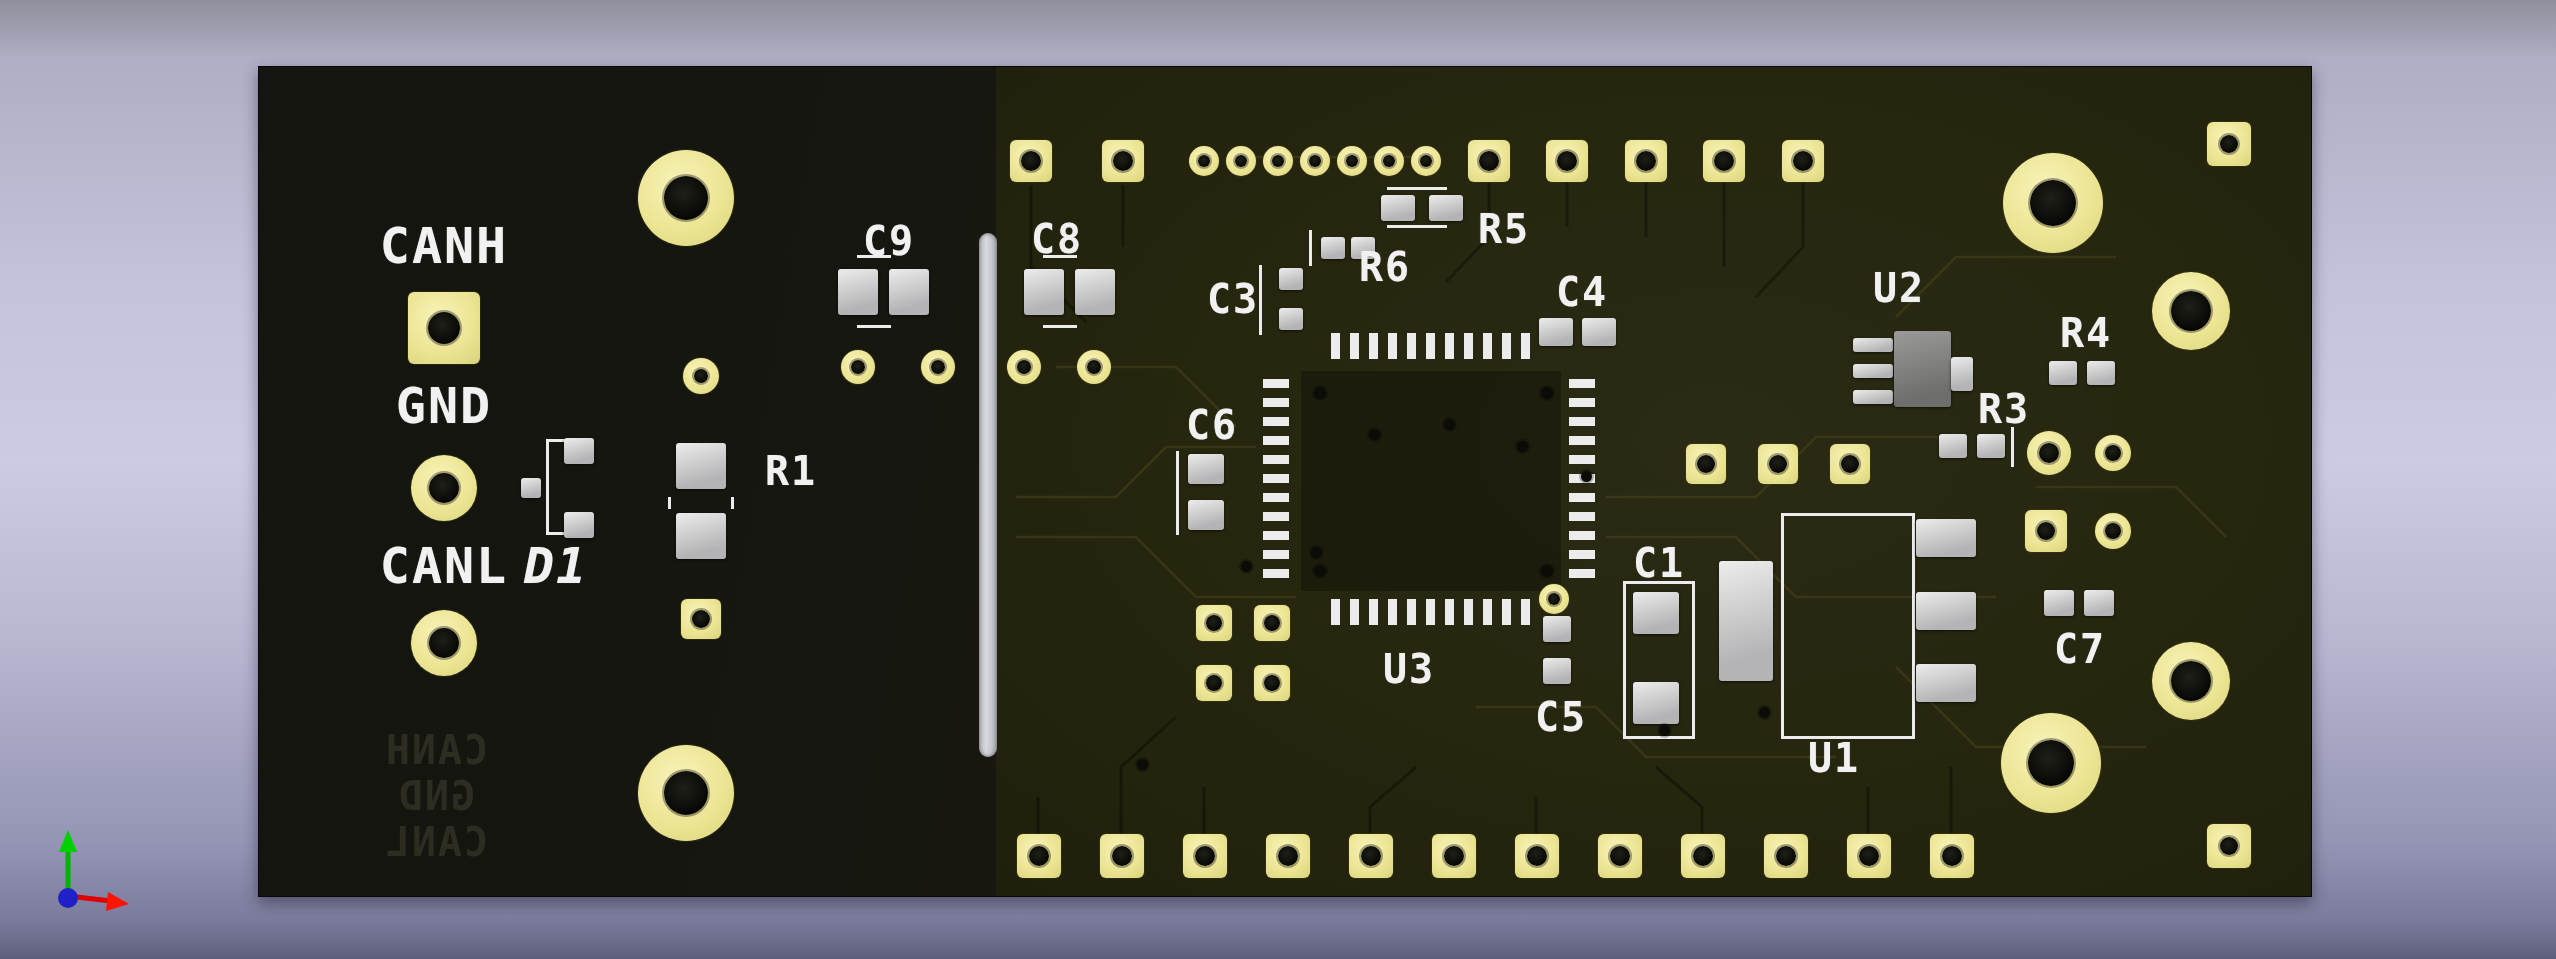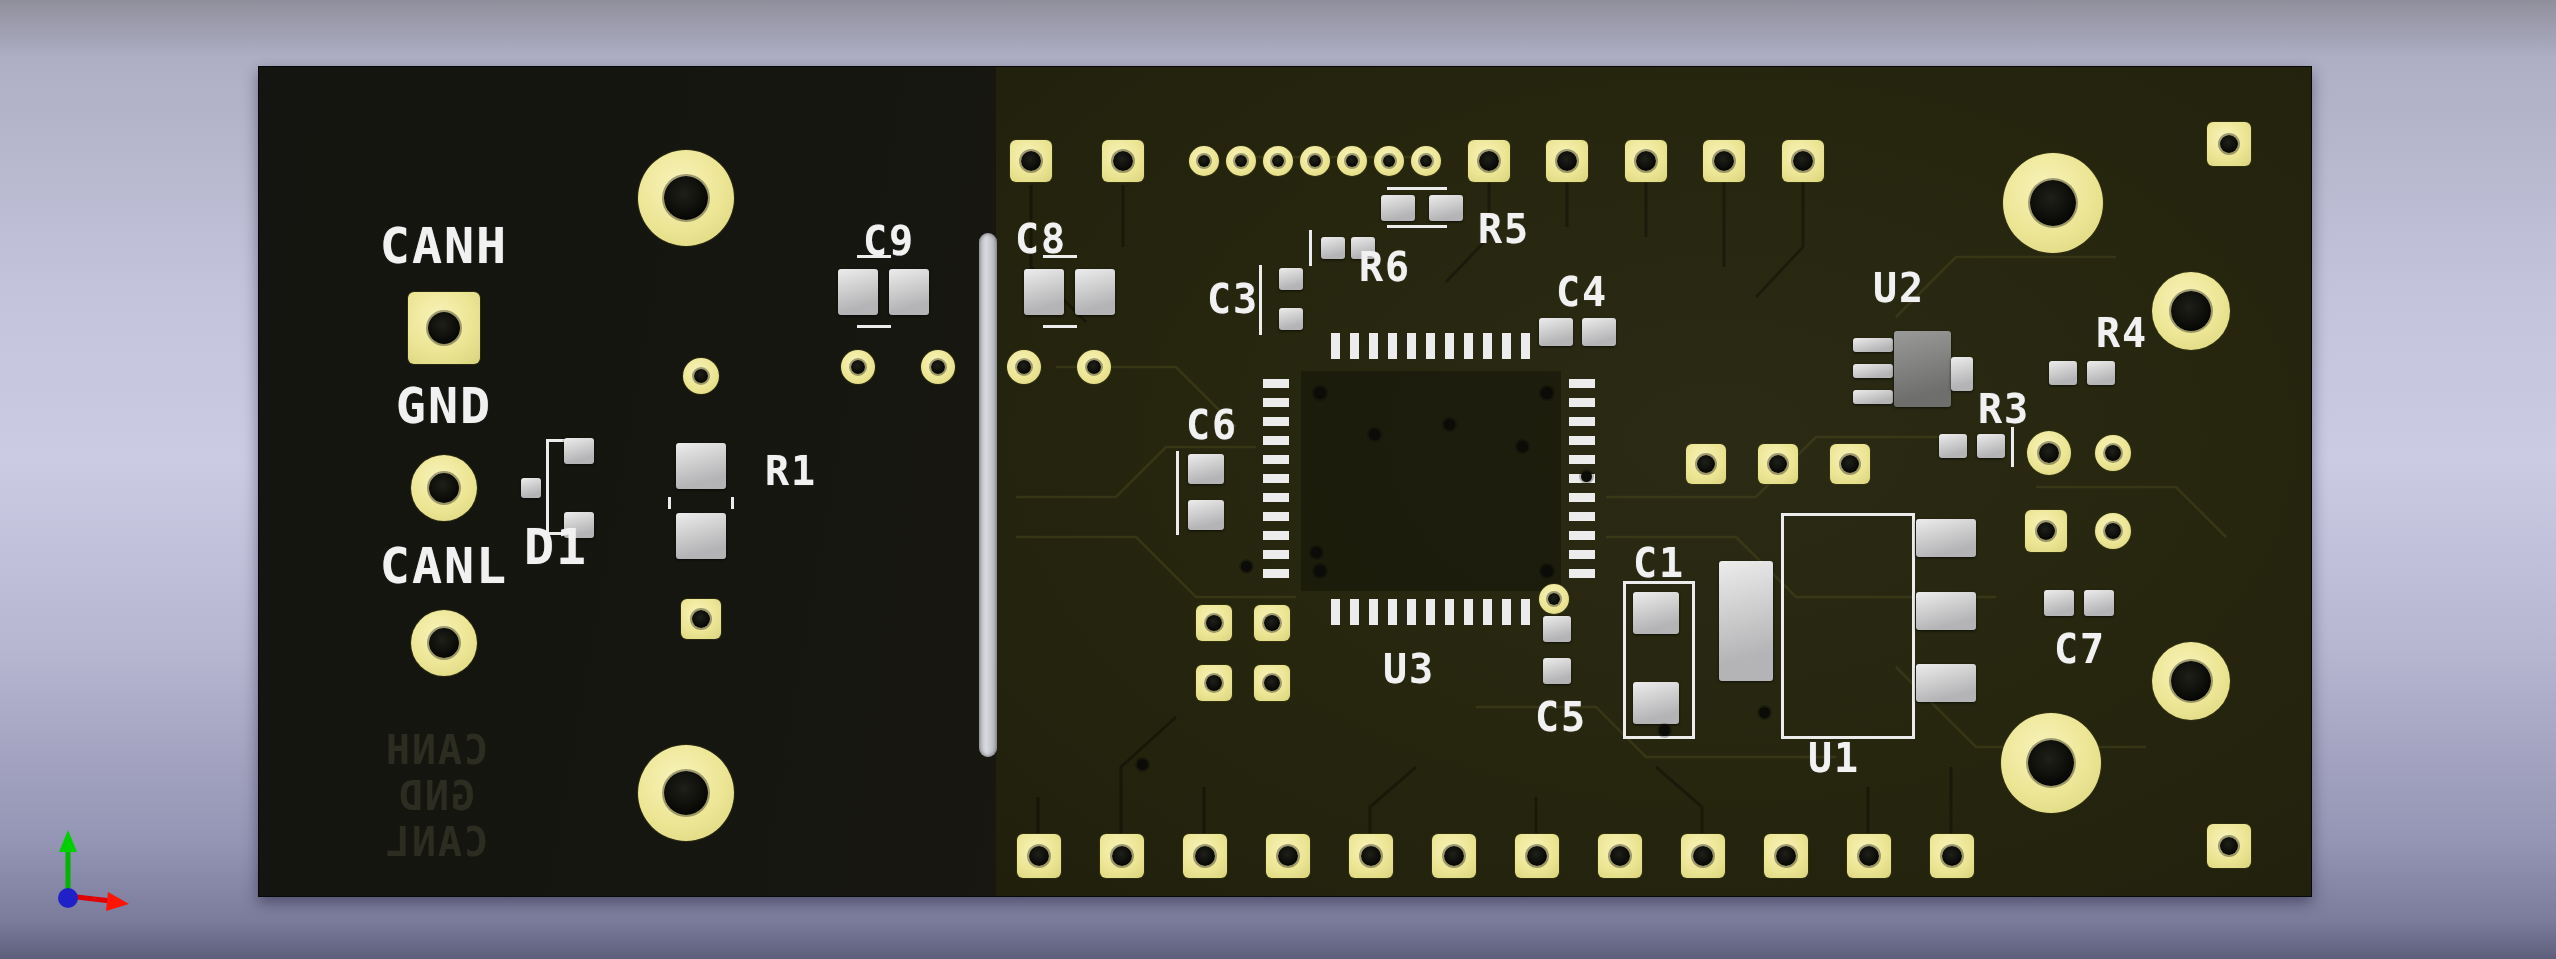--- a/index.html
+++ b/index.html
@@ -334,35 +334,35 @@
     <div class="via" style="left:1052px;top:480px;width:11px;height:11px;"></div>
     <div class="via" style="left:1400px;top:658px;width:11px;height:11px;"></div>
     <div class="via" style="left:878px;top:692px;width:11px;height:11px;"></div>
     <div class="via" style="left:982px;top:494px;width:11px;height:11px;"></div>
     <div class="via" style="left:1322px;top:404px;width:11px;height:11px;"></div>
     <div class="via" style="left:1500px;top:640px;width:11px;height:11px;"></div>
 
     <div class="lbl big" style="left:185px;top:179px;">CANH</div>
     <div class="lbl big" style="left:185px;top:339px;">GND</div>
     <div class="lbl big" style="left:185px;top:499px;">CANL</div>
-    <div class="lbl big" style="left:297px;top:480px;">D1</div>
+    <div class="lbl big" style="left:297px;top:499px;font-style:italic;">D1</div>
     <div class="lbl" style="left:532px;top:404px;">R1</div>
     <div class="lbl" style="left:630px;top:174px;">C9</div>
-    <div class="lbl" style="left:782px;top:172px;">C8</div>
+    <div class="lbl" style="left:798px;top:172px;">C8</div>
     <div class="lbl" style="left:974px;top:232px;">C3</div>
     <div class="lbl" style="left:1126px;top:200px;">R6</div>
     <div class="lbl" style="left:1245px;top:162px;">R5</div>
     <div class="lbl" style="left:1323px;top:225px;">C4</div>
     <div class="lbl" style="left:953px;top:358px;">C6</div>
     <div class="lbl" style="left:1150px;top:602px;">U3</div>
     <div class="lbl" style="left:1400px;top:496px;">C1</div>
     <div class="lbl" style="left:1302px;top:650px;">C5</div>
     <div class="lbl" style="left:1575px;top:691px;">U1</div>
     <div class="lbl" style="left:1640px;top:221px;">U2</div>
-    <div class="lbl" style="left:1827px;top:266px;margin-left:36px;">R4</div>
+    <div class="lbl" style="left:1827px;top:266px;">R4</div>
     <div class="lbl" style="left:1745px;top:342px;">R3</div>
     <div class="lbl" style="left:1821px;top:582px;">C7</div>
 
     <div class="ghost" style="left:177px;top:729px;">
       <div>CANH</div>
       <div>GND</div>
       <div>CANL</div>
     </div>
 
   </div>

